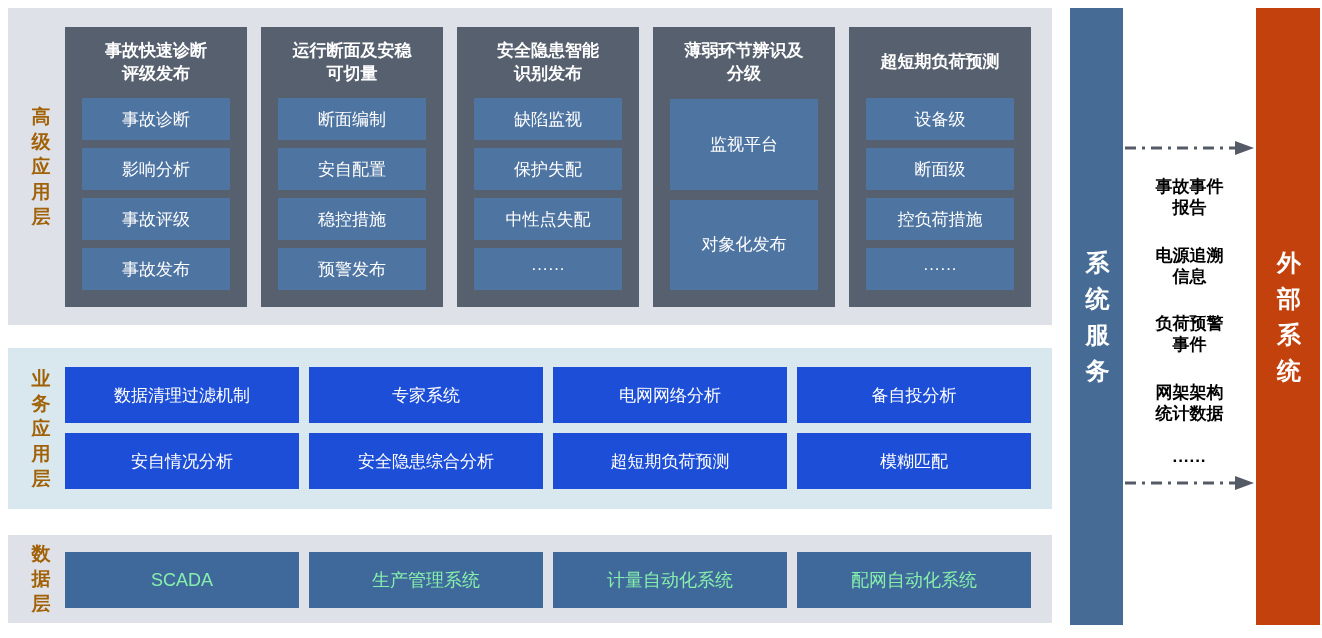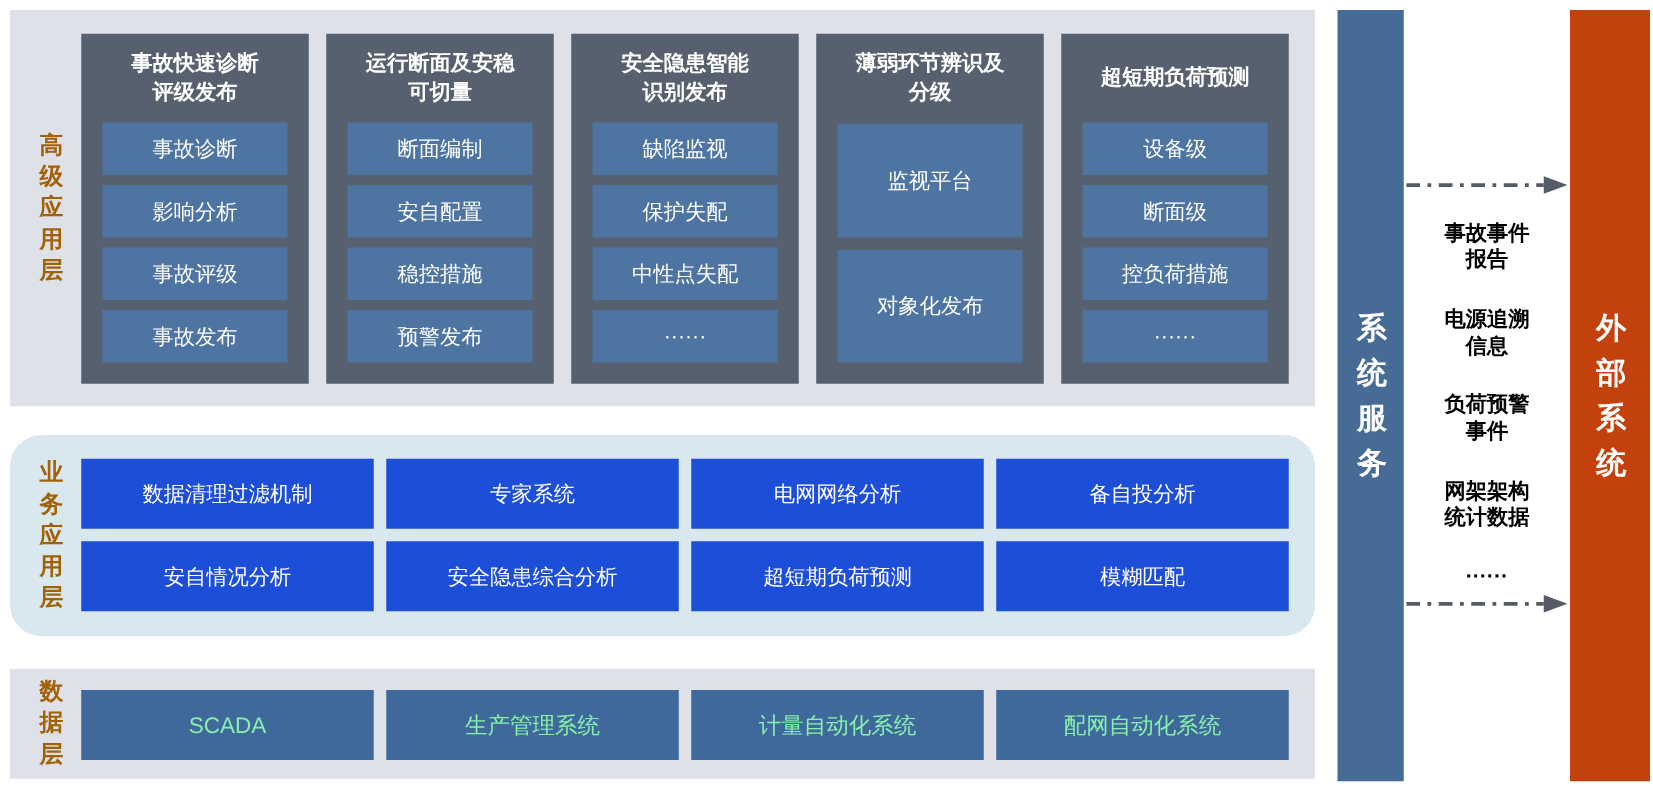--- a/index.html
+++ b/index.html
@@ -3,21 +3,21 @@
 <meta charset="utf-8">
 <style>
   * { margin:0; padding:0; box-sizing:border-box; }
   html,body { background:#ffffff; }
   .canvas {
     position:relative; width:1322px; height:638px; background:#ffffff;
     font-family:"Liberation Sans", sans-serif; overflow:hidden;
   }
   .layer { position:absolute; left:8px; width:1044px; }
   .layer-advanced { top:8px;   height:317px; background:#dfe1e9; }
-  .layer-business { top:348px; height:161px; background:#d9e8ee;border-radius:25px; }
+  .layer-business { top:348px; height:161px; background:#d9e8ee; }
   .layer-data     { top:535px; height:88px;  background:#dfe1e9; }
 
   .v-label {
     position:absolute; left:21px; top:50%; transform:translateY(-50%);
     width:24px; text-align:center; font-weight:bold; font-size:19px;
     color:#a16207; line-height:1.32; word-break:break-all;
   }
 
   
   .columns {

